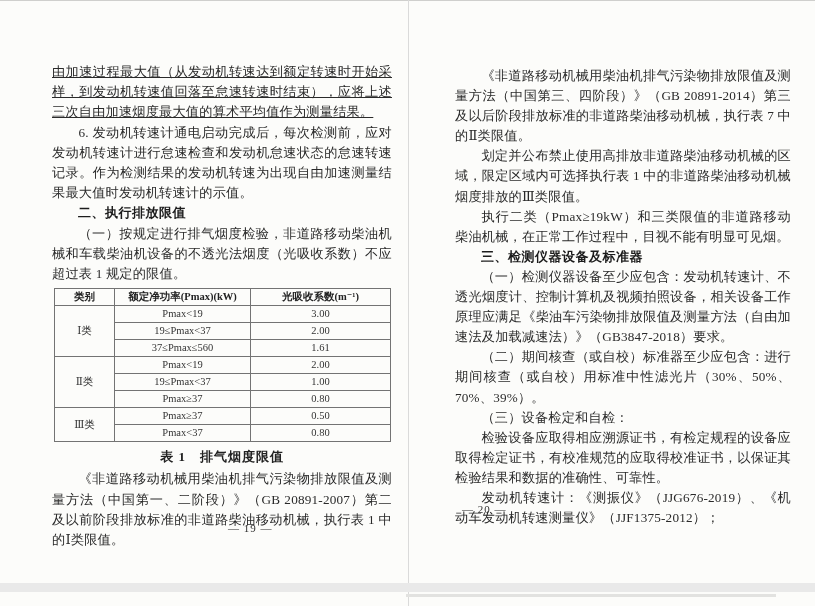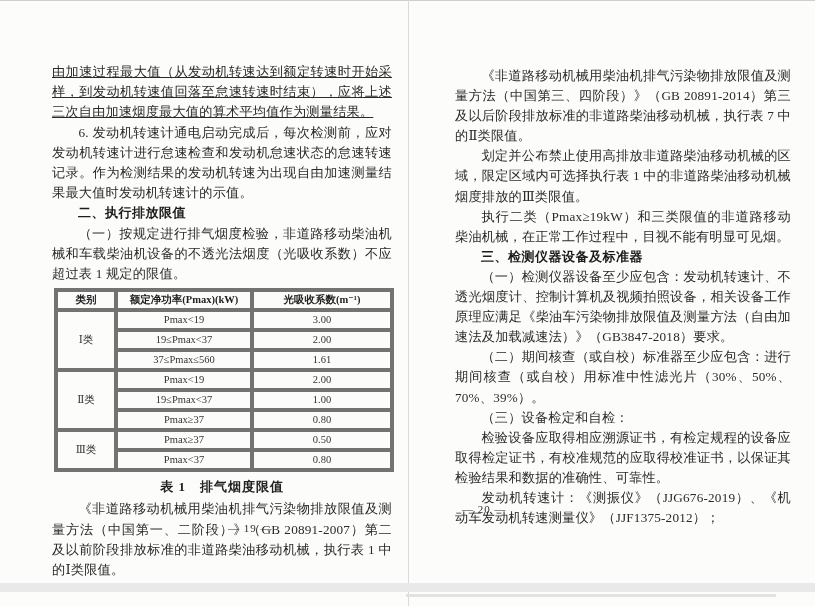--- a/index.html
+++ b/index.html
@@ -17,21 +17,21 @@
   .right-col{left:455px;top:66px;width:336px;font-size:13.2px;line-height:20.1px;}
 
   .text-col p{margin:0;text-indent:2em;}
   .text-col p.noindent{text-indent:0;text-decoration:underline;}
   .sec-heading{margin:0;font-size:13px;font-weight:bold;text-indent:2em;color:#1c1c1c;
     font-family:"Liberation Sans","DejaVu Sans",sans-serif;letter-spacing:0.5px;}
 
   table.limits{border-collapse:collapse;margin:4px 0 0 2px;width:336px;table-layout:fixed;
     border:1.5px solid #3f3f3f;}
   table.limits th,table.limits td{
-    border:4px solid #737373;font-size:10.5px;text-align:center;padding:0;
+    border:1px solid #737373;font-size:10.5px;text-align:center;padding:0;
     height:16px;line-height:16px;font-weight:normal;color:#333;letter-spacing:0;
   }
   table.limits th{font-weight:bold;color:#222;}
   table.limits col.c1{width:60px;} table.limits col.c2{width:136px;} table.limits col.c3{width:140px;}
   tr.group-start td{border-top:1.4px solid #3f3f3f;}
 
   .caption{text-align:center;font-size:13px;font-weight:bold;margin:5px 0 2px;letter-spacing:1px;color:#222;}
 
   .pagenum{position:absolute;font-size:11px;color:#303030;letter-spacing:1px;}
   .pagenum-19{left:228px;top:522px;}

